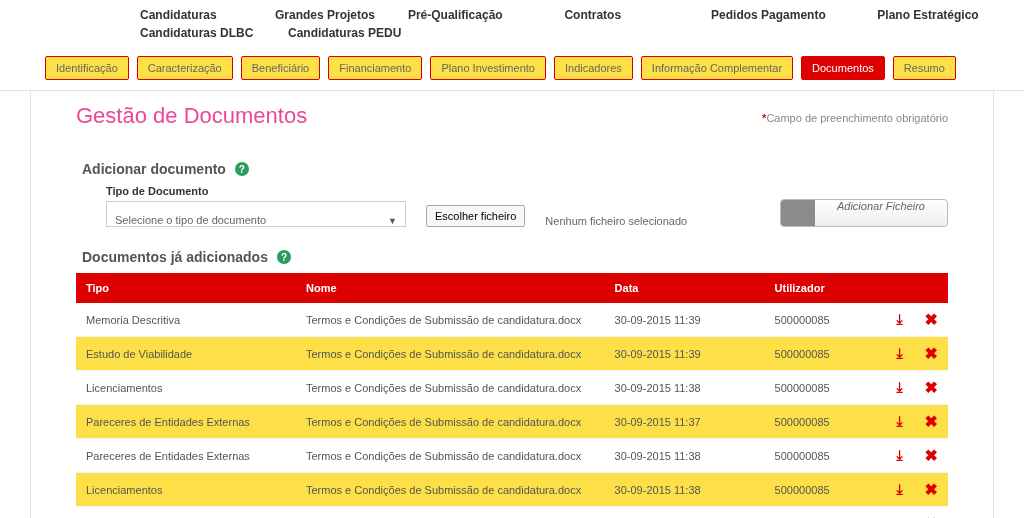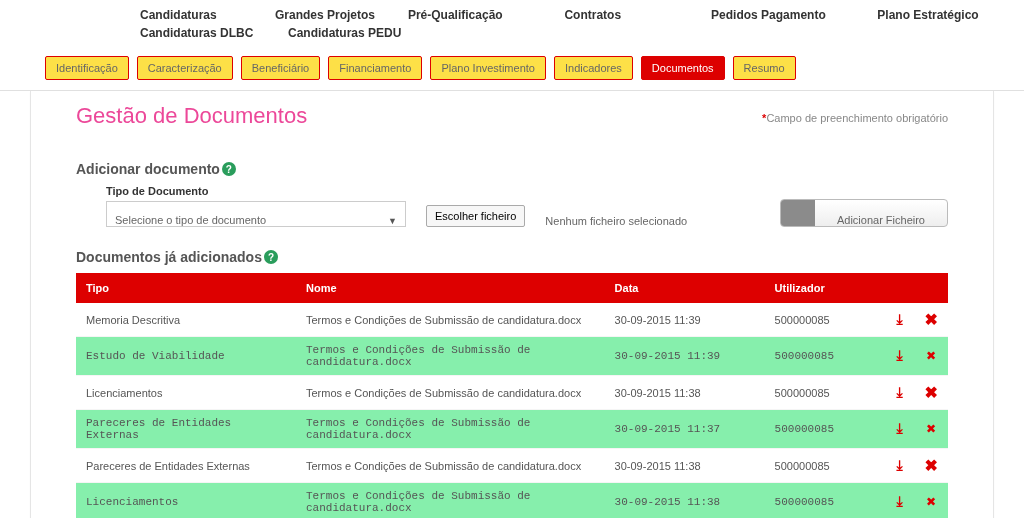--- a/index.html
+++ b/index.html
@@ -20,37 +20,37 @@
   .tabs-row { display: flex; gap: 8px; padding: 8px 45px 10px 45px; border-bottom: 1px solid #e0e0e0; flex-wrap: wrap;}
   .tab { border: 1px solid #d00; background: #fde047; color: #666; padding: 5px 10px; font-size: 11px; border-radius: 2px; cursor: pointer; }
   .tab.active { background: #d00; color: #fff; }
 
   .content { padding: 12px 45px 20px 45px; border: 1px solid #e5e5e5; border-top: none; border-radius: 0 0 6px 6px; margin: 0 30px 12px 30px; box-shadow: 0 1px 2px rgba(0,0,0,0.04);}
   .page-title { font-size: 22px; color: #ec4899; font-weight: normal; margin-bottom: 4px; }
   .title-row { display:flex; justify-content: space-between; align-items: center; }
   .req-note { font-size: 11px; color: #888; }
   .req-note .star { color: #d00; font-weight: bold; }
 
-  .section-title { margin-top: 28px; font-size: 14px; font-weight: bold; color: #555; display:flex; align-items:center; gap:2px;}
+  .section-title { margin-top: 28px; font-size: 14px; font-weight: bold; color: #555; display:flex; align-items:center; gap:9px;margin-left:6px;}
   .help-icon { display:inline-flex; width:14px; height:14px; border-radius:50%; background:#2a9d5c; color:#fff; font-size:10px; font-weight:bold; align-items:center; justify-content:center; }
 
   .add-row { display:flex; align-items:flex-end; gap:20px; margin-top:8px; padding-left:30px; flex-wrap:wrap;}
   .field-group label { display:block; font-size:11px; font-weight:bold; color:#333; margin-bottom:4px;}
   .select { width: 300px; height: 26px; border:1px solid #ccc; background:#fff; padding:0 8px; font-size:11px; color:#666; display:flex; align-items:flex-end; justify-content:space-between;}
   .select .caret { font-size:9px; color:#555;}
   .pick-btn { border:1px solid #aaa; background:#f7f7f7; padding:4px 8px; font-size:11px; border-radius:2px; cursor:pointer;}
   .no-file { font-size:11px; color:#666; }
-  .add-file-btn { margin-left:auto; border:1px solid #bbb; background:linear-gradient(#fff,#eee); height:28px; display:flex; align-items:flex-end; border-radius:4px; overflow:hidden; cursor:pointer;}
+  .add-file-btn { margin-left:auto; border:1px solid #bbb; background:linear-gradient(#fff,#eee); height:28px; display:flex; align-items:flex-start; border-radius:4px; overflow:hidden; cursor:pointer;font-style:italic;}
   .add-file-btn .icon-slot{ width:34px; height:100%; background:#8b8b8b; }
   .add-file-btn .lbl { padding:0 22px; font-size:11px; color:#666;}
 
   .docs-table { margin-top:8px; width:100%; border-collapse: collapse; font-size:11px;}
   .docs-table thead th { background:#d00; color:#fff; text-align:left; padding:9px 10px; font-weight:bold; font-size:11px;}
   .docs-table tbody td { padding:7px 10px; color:#555; border-bottom: 1px solid #f5f5f5;}
-  .docs-table tbody tr.alt { background:#86efac;font-family:Liberation Mono, monospace; }
+  .docs-table tbody tr.alt { background:#fde047; }
   .docs-table .col-tipo{ width:220px;}
   .docs-table .col-nome{ width:auto;}
   .docs-table .col-data{ width:160px;}
   .docs-table .col-user{ width:120px;}
   .docs-table .col-act{ width:30px; text-align:center;}
   .dl-icon{ color:#d00; font-weight:bold; font-size:14px; cursor:pointer;}
   .del-icon{ color:#d00; font-weight:bold; font-size:16px; cursor:pointer;}
 </style>
 </head>
 <body>
@@ -70,20 +70,21 @@
     </div>
 </div>
 
 <div class="tabs-row" id="tabs-row">
     <div class="tab">Identificação</div>
     <div class="tab">Caracterização</div>
     <div class="tab">Beneficiário</div>
     <div class="tab">Financiamento</div>
     <div class="tab">Plano Investimento</div>
     <div class="tab">Indicadores</div>
+    <div class="tab">Informação Complementar</div>
     <div class="tab active">Documentos</div>
     <div class="tab">Resumo</div>
   </div>
 
 <div class="content">
   <div class="title-row">
     <h1 class="page-title">Gestão de Documentos</h1>
     <div class="req-note"><span class="star">*</span><span>Campo de preenchimento obrigatório</span></div>
   </div>
 

